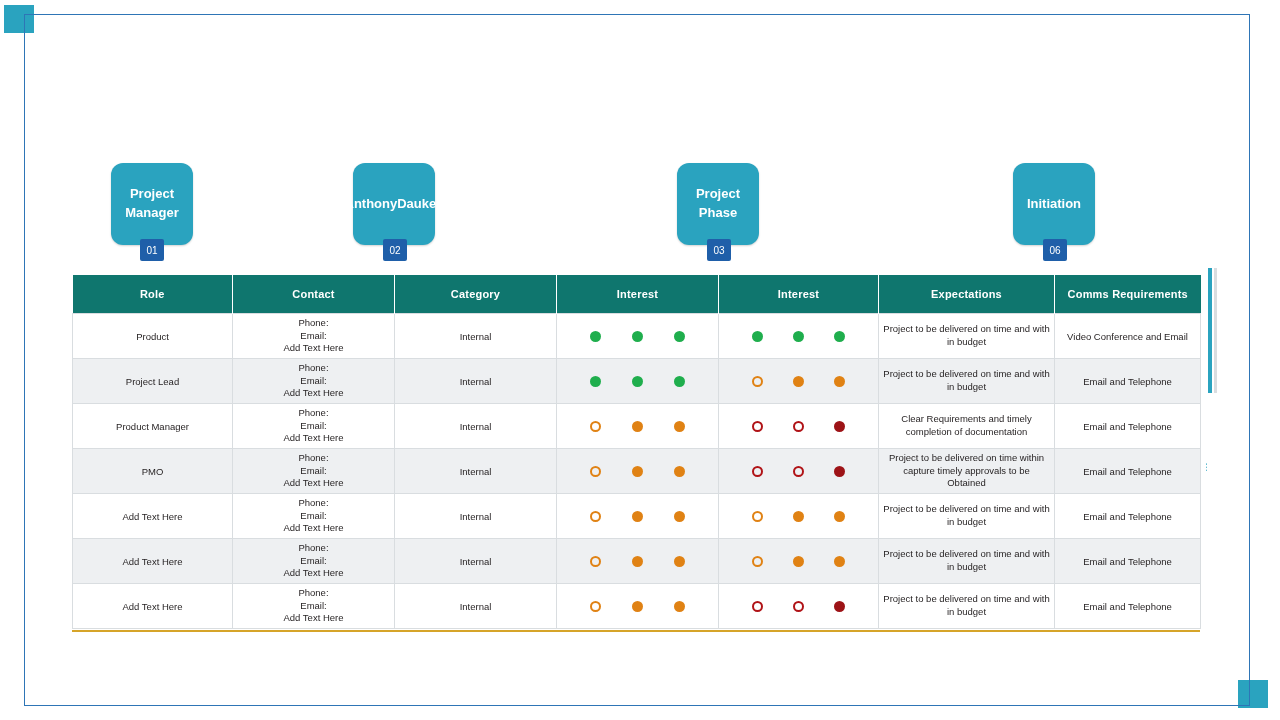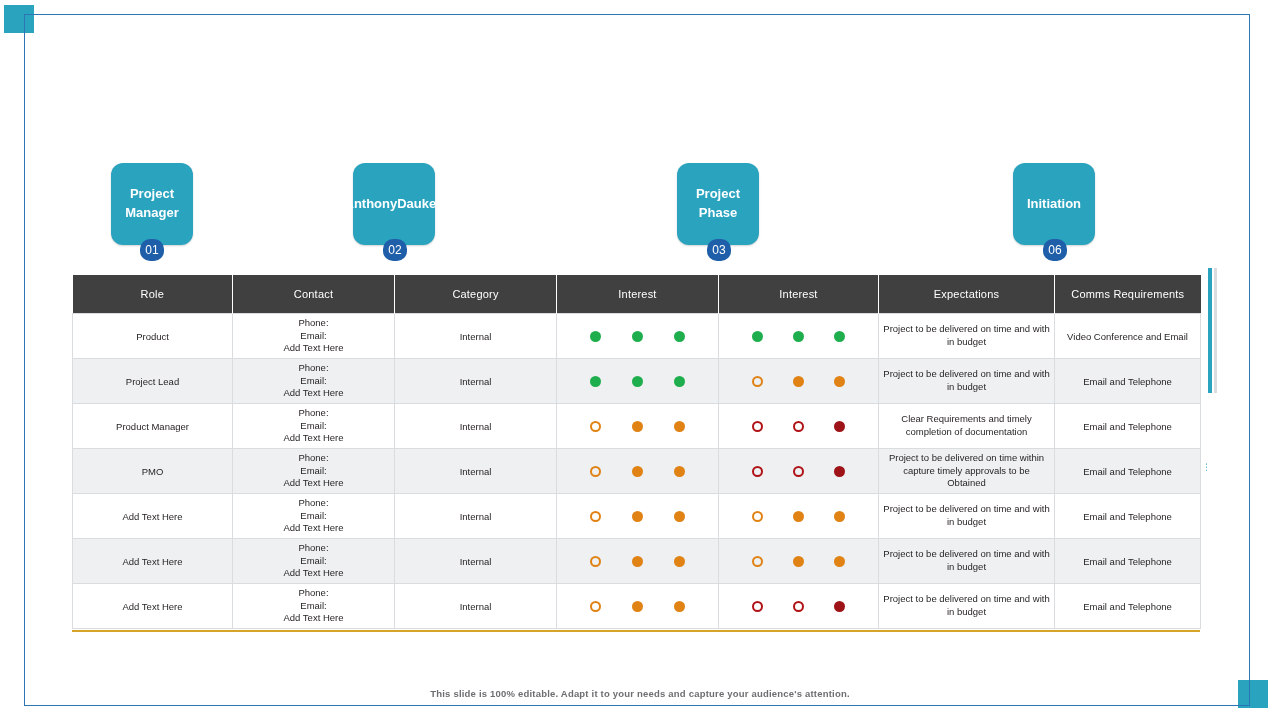--- a/index.html
+++ b/index.html
@@ -88,43 +88,43 @@
     font-weight: bold;
     line-height: 1.45;
     box-shadow: 0 1px 2px rgba(0,0,0,0.18);
   }
   .card-badge {
     position: absolute;
     width: 24px;
     height: 22px;
     background: #1f5fa9;
     color: #ffffff;
-    font-size: 12px;
+    font-size: 10px;
     display: flex;
     align-items: center;
     justify-content: center;
-    border-radius: 10px;
+    border-radius: 2px;
   }
   
   .table-wrap {
     position: absolute;
     left: 72px;
     top: 275px;
     width: 1128px;
   }
   table.matrix {
     border-collapse: collapse;
     width: 1128px;
     table-layout: fixed;
   }
   table.matrix th {
-    background: #404040;
+    background: #0f766e;
     color: #ffffff;
     font-size: 11px;
-    font-weight: normal;
+    font-weight: bold;
     height: 36px;
     text-align: center;
     border-right: 1px solid #ffffff;
     letter-spacing: 0.2px;
   }
   table.matrix th:last-child { border-right: none; }
   table.matrix td {
     font-size: 9.5px;
     color: #231f20;
     text-align: center;
@@ -439,14 +439,13 @@
               </div>
             </td>
             <td class="expect">Project to be delivered on time and with in budget</td>
             <td>Email and Telephone</td>
           </tr>
         </tbody>
     </table>
   </div>
 
   <div class="gold-line"></div>
-  <div class="footer">This slide is 100% editable. Adapt it to your needs and capture your audience's attention.</div>
 </div>
 
 </body></html>

